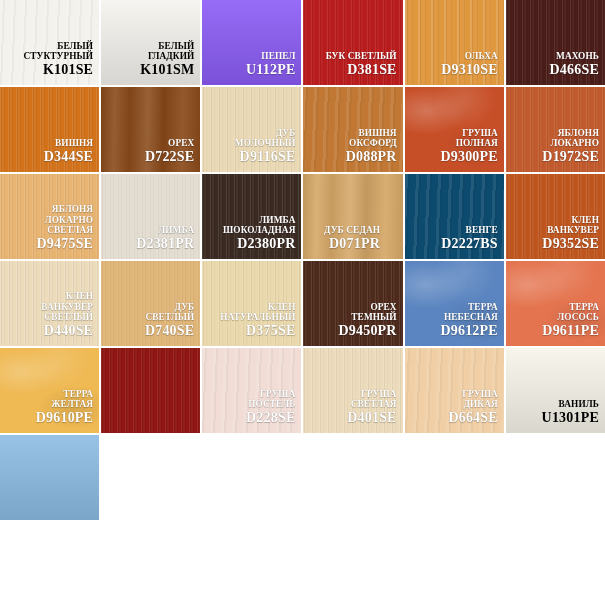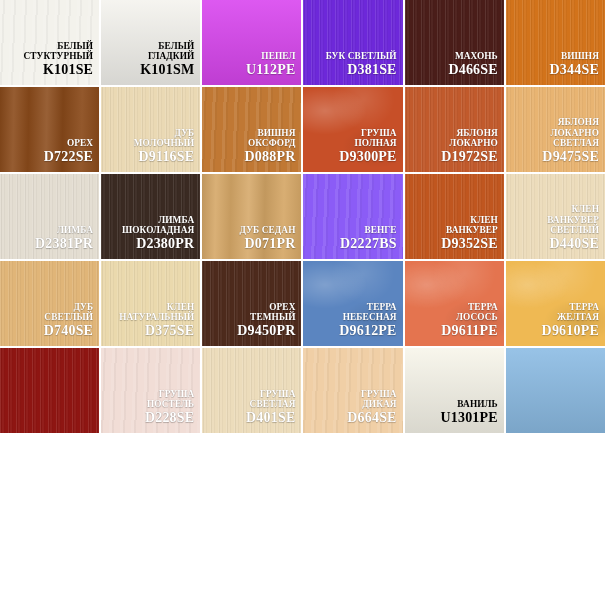--- a/index.html
+++ b/index.html
@@ -108,32 +108,39 @@
       </div>
     </div>
     <div class="cell dark-text" style="background-color: rgb(244, 243, 238);">
       <div class="tex fade"></div>
       <div class="cap">
         <span class="name">БЕЛЫЙ
 ГЛАДКИЙ</span>
         <span class="code">K101SM</span>
       </div>
     </div>
-    <div class="cell light-text" style="background-color: #d946ef;">
+    <div class="cell light-text" style="background-color: #8b5cf6;">
       <div class="tex fade"></div>
       <div class="cap">
         <span class="name">ПЕПЕЛ</span>
         <span class="code">U112PE</span>
       </div>
     </div>
-    <div class="cell light-text" style="background-color: #6d28d9; align-items: flex-end;">
+    <div class="cell light-text" style="background-color: #b91c1c; align-items: flex-end;">
       <div class="tex grainV"></div>
       <div class="cap">
         <span class="name">БУК СВЕТЛЫЙ</span>
         <span class="code">D381SE</span>
+      </div>
+    </div>
+    <div class="cell light-text" style="background-color: rgb(224, 152, 63);">
+      <div class="tex grainV2"></div>
+      <div class="cap">
+        <span class="name">ОЛЬХА</span>
+        <span class="code">D9310SE</span>
       </div>
     </div>
     <div class="cell light-text" style="background-color: rgb(74, 29, 25); justify-content: flex-end;">
       <div class="tex grainV"></div>
       <div class="cap">
         <span class="name">МАХОНЬ</span>
         <span class="code">D466SE</span>
       </div>
     </div>
     <div class="cell light-text" style="background-color: rgb(210, 115, 27);">
@@ -199,28 +206,28 @@
       </div>
     </div>
     <div class="cell light-text" style="background-color: rgb(58, 42, 34);">
       <div class="tex grainV"></div>
       <div class="cap">
         <span class="name">ЛИМБА
 ШОКОЛАДНАЯ</span>
         <span class="code">D2380PR</span>
       </div>
     </div>
-    <div class="cell light-text" style="background-color: rgb(213, 167, 103);">
+    <div class="cell light-text" style="background-color: rgb(213, 167, 103); align-items: center;">
       <div class="tex bands"></div>
       <div class="cap">
         <span class="name">ДУБ  СЕДАН</span>
         <span class="code">D071PR</span>
       </div>
     </div>
-    <div class="cell light-text" style="background-color: #8b5cf6;">
+    <div class="cell light-text" style="background-color: #0c4a6e;">
       <div class="tex grainSoft"></div>
       <div class="cap">
         <span class="name">ВЕНГЕ</span>
         <span class="code">D2227BS</span>
       </div>
     </div>
     <div class="cell light-text" style="background-color: rgb(192, 86, 31);">
       <div class="tex grainV"></div>
       <div class="cap">
         <span class="name">КЛЕН

